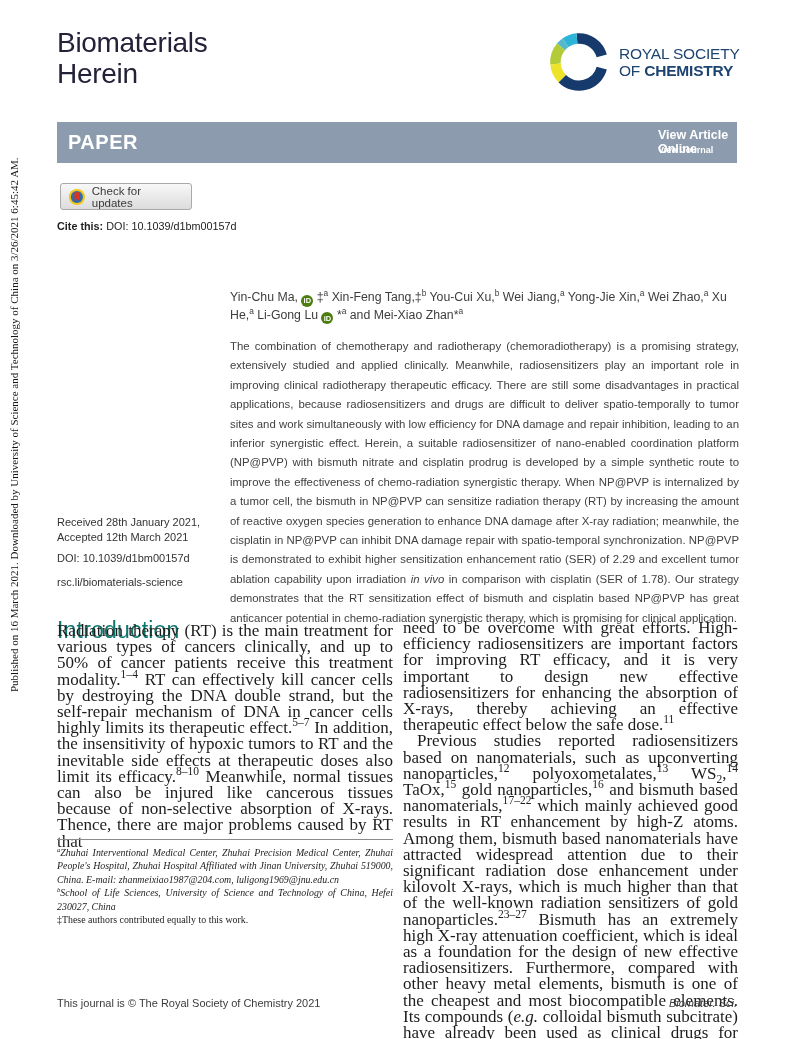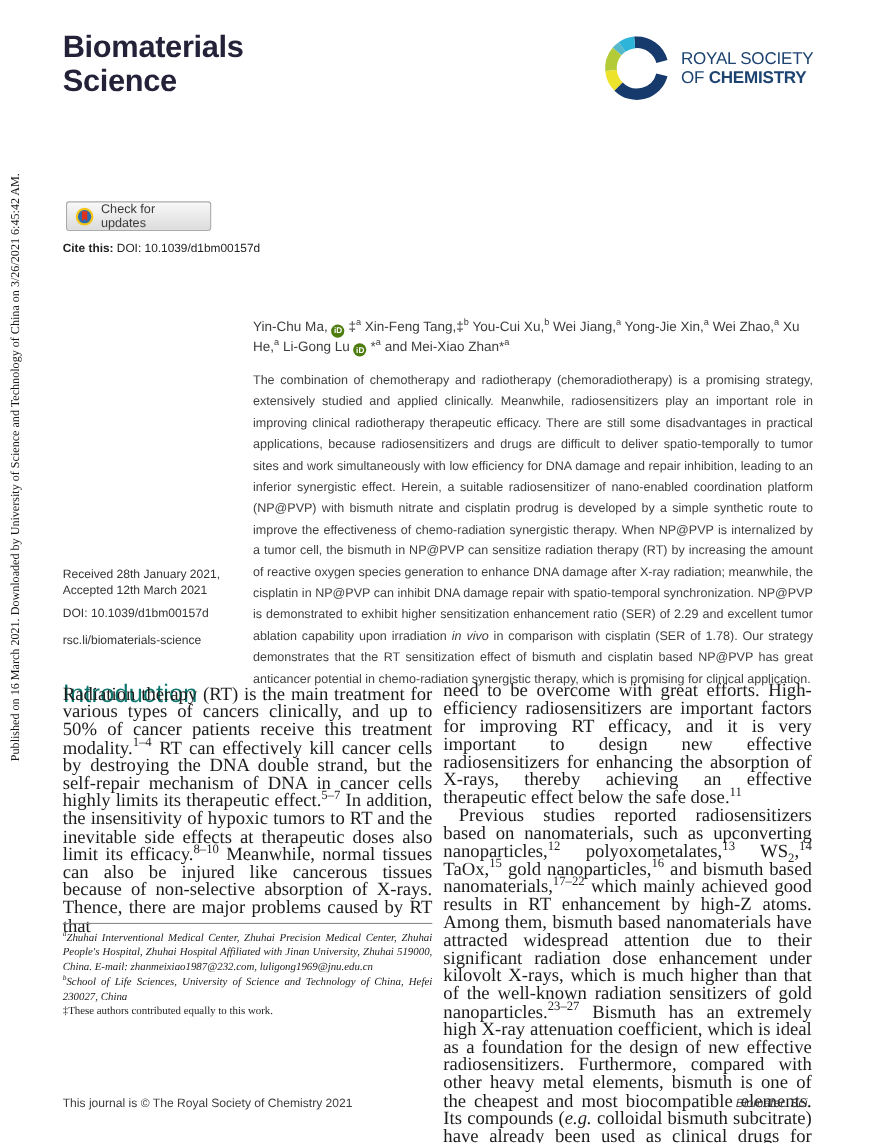--- a/index.html
+++ b/index.html
@@ -5,21 +5,21 @@
   html,body{margin:0;padding:0;background:#e8e8e8;}
   .page{position:relative;width:793px;height:1039px;background:#ffffff;margin:0 auto;
         font-family:"Liberation Sans",sans-serif;overflow:hidden;}
 
   
   .sidebar-note{position:absolute;left:8px;top:692px;transform:rotate(-90deg);
     transform-origin:0 0;white-space:nowrap;font-family:"Liberation Serif",serif;
     font-size:11px;color:#141414;}
 
   
-  .journal-title{position:absolute;left:57px;top:27px;font-size:28px;font-weight:bold;
+  .journal-title{position:absolute;left:57px;top:27px;font-size:28px;font-weight:normal;
     color:#232239;line-height:31px;letter-spacing:-0.3px;}
 
   .logo{position:absolute;left:548px;top:31px;display:flex;align-items:center;gap:9px;}
   .logo-text{font-size:15.5px;line-height:17px;color:#1d4370;letter-spacing:-0.2px;}
 
   
   .banner{position:absolute;left:57px;top:122px;width:680px;height:41px;background:#8c9cae;color:#fff;}
   .banner-label{position:absolute;left:11px;top:9px;font-size:20px;font-weight:bold;letter-spacing:.5px;}
   .view-online{position:absolute;left:601px;top:6px;font-size:12.5px;font-weight:bold;cursor:pointer;}
   .view-journal{position:absolute;left:601px;top:23px;font-size:9px;font-weight:bold;cursor:pointer;}
@@ -66,38 +66,43 @@
 </style>
 </head>
 <body>
 
 <div class="page">
 
   <div class="sidebar-note">Published on 16 March 2021. Downloaded by University of Science and Technology of China on 3/26/2021 6:45:42 AM.</div>
 
   <div class="journal-title">
     <div>Biomaterials</div>
-    <div>Science</div>
+    <div>Herein</div>
   </div>
 
   <div class="logo">
     <svg width="62" height="62" viewBox="0 0 100 100">
       <path d="M86.7,40.2 A38,38 0 0 0 46.7,12.1" fill="none" stroke="#173a6d" stroke-width="17"></path>
       <path d="M46.7,12.1 A38,38 0 0 0 28.2,18.9" fill="none" stroke="#2fb4d9" stroke-width="17"></path>
       <path d="M28.2,18.9 A38,38 0 0 0 20.9,25.6" fill="none" stroke="#56b8c9" stroke-width="17"></path>
       <path d="M20.9,25.6 A38,38 0 0 0 12.1,53.3" fill="none" stroke="#b3cb37" stroke-width="17"></path>
       <path d="M12.1,53.3 A38,38 0 0 0 23.1,76.9" fill="none" stroke="#ede32a" stroke-width="17"></path>
       <path d="M23.1,76.9 A38,38 0 0 0 86.7,59.8" fill="none" stroke="#173a6d" stroke-width="17"></path>
     </svg>
     <div class="logo-text">
       <div>ROYAL SOCIETY</div>
       <div><span>OF </span><b>CHEMISTRY</b></div>
     </div>
   </div>
 
+  <div class="banner">
+    <span class="banner-label">PAPER</span>
+    <div class="view-online">View Article Online</div>
+    <div class="view-journal">View Journal</div>
+  </div>
 
   <div class="check-btn">
     <svg width="18" height="18" viewBox="0 0 22 22">
       <circle cx="11" cy="11" r="10" fill="#f5c518"></circle>
       <circle cx="11" cy="11" r="7.5" fill="#2b6dad"></circle>
       <polygon points="8,5 14,5 14,16 11,13.2 8,16" fill="#e0301e"></polygon>
     </svg>
     <span>Check for updates</span>
   </div>
 
@@ -122,21 +127,21 @@
   <div class="col-left">
       <p class="body-para"><span>Radiation therapy (RT) is the main treatment for various types of cancers clinically, and up to 50% of cancer patients receive this treatment modality.</span><sup>1–4</sup><span> RT can effectively kill cancer cells by destroying the DNA double strand, but the self-repair mechanism of DNA in cancer cells highly limits its therapeutic effect.</span><sup>5–7</sup><span> In addition, the insensitivity of hypoxic tumors to RT and the inevitable side effects at therapeutic doses also limit its efficacy.</span><sup>8–10</sup><span> Meanwhile, normal tissues can also be injured like cancerous tissues because of non-selective absorption of X-rays. Thence, there are major problems caused by RT that</span></p>
     </div>
   <div class="col-right">
       <p class="body-para"><span>need to be overcome with great efforts. High-efficiency radiosensitizers are important factors for improving RT efficacy, and it is very important to design new effective radiosensitizers for enhancing the absorption of X-rays, thereby achieving an effective therapeutic effect below the safe dose.</span><sup>11</sup></p>
       <p class="body-para indent"><span>Previous studies reported radiosensitizers based on nanomaterials, such as upconverting nanoparticles,</span><sup>12</sup><span> polyoxometalates,</span><sup>13</sup><span> WS</span><sub>2</sub><span>,</span><sup>14</sup><span> TaOx,</span><sup>15</sup><span> gold nanoparticles,</span><sup>16</sup><span> and bismuth based nanomaterials,</span><sup>17–22</sup><span> which mainly achieved good results in RT enhancement by high-Z atoms. Among them, bismuth based nanomaterials have attracted widespread attention due to their significant radiation dose enhancement under kilovolt X-rays, which is much higher than that of the well-known radiation sensitizers of gold nanoparticles.</span><sup>23–27</sup><span> Bismuth has an extremely high X-ray attenuation coefficient, which is ideal as a foundation for the design of new effective radiosensitizers. Furthermore, compared with other heavy metal elements, bismuth is one of the cheapest and most biocompatible elements. Its compounds (</span><span class="it">e.g.</span><span> colloidal bismuth subcitrate) have already been used as clinical drugs for gastrointestinal disease treatment.</span><sup>28</sup><span> However, in most cases, effective tumor</span></p>
     </div>
 
   <div class="fn-rule"></div>
   <div class="footnotes">
-      <p class="body-para"><sup class="it">a</sup><span class="it">Zhuhai Interventional Medical Center, Zhuhai Precision Medical Center, Zhuhai People's Hospital, Zhuhai Hospital Affiliated with Jinan University, Zhuhai 519000, China. E-mail: zhanmeixiao1987@232.com, luligong1969@jnu.edu.cn</span></p>
+      <p class="body-para"><sup class="it">a</sup><span class="it">Zhuhai Interventional Medical Center, Zhuhai Precision Medical Center, Zhuhai People's Hospital, Zhuhai Hospital Affiliated with Jinan University, Zhuhai 519000, China. E-mail: zhanmeixiao1987@204.com, luligong1969@jnu.edu.cn</span></p>
       <p class="body-para"><sup class="it">b</sup><span class="it">School of Life Sciences, University of Science and Technology of China, Hefei 230027, China</span></p>
       <p class="body-para"><span>‡These authors contributed equally to this work.</span></p>
     </div>
 
   <div class="footer-left">This journal is © The Royal Society of Chemistry 2021</div>
   <div class="footer-right">Biomater. Sci.</div>
 
 </div>
 
 </body></html>

